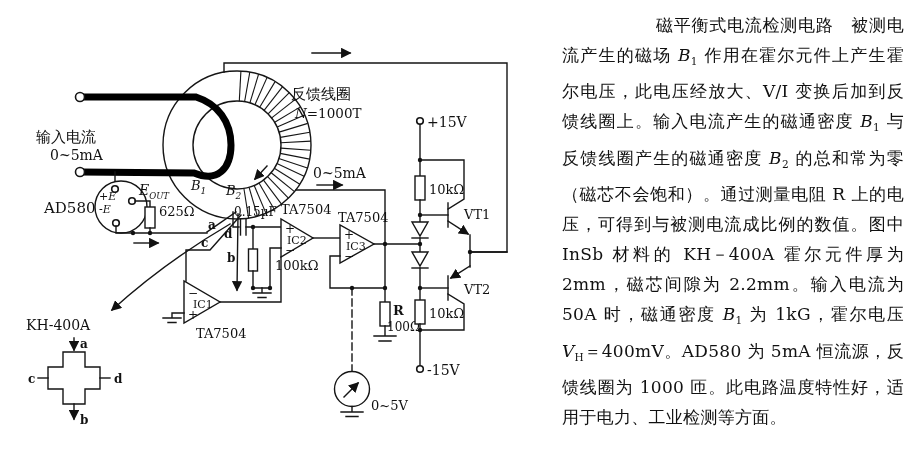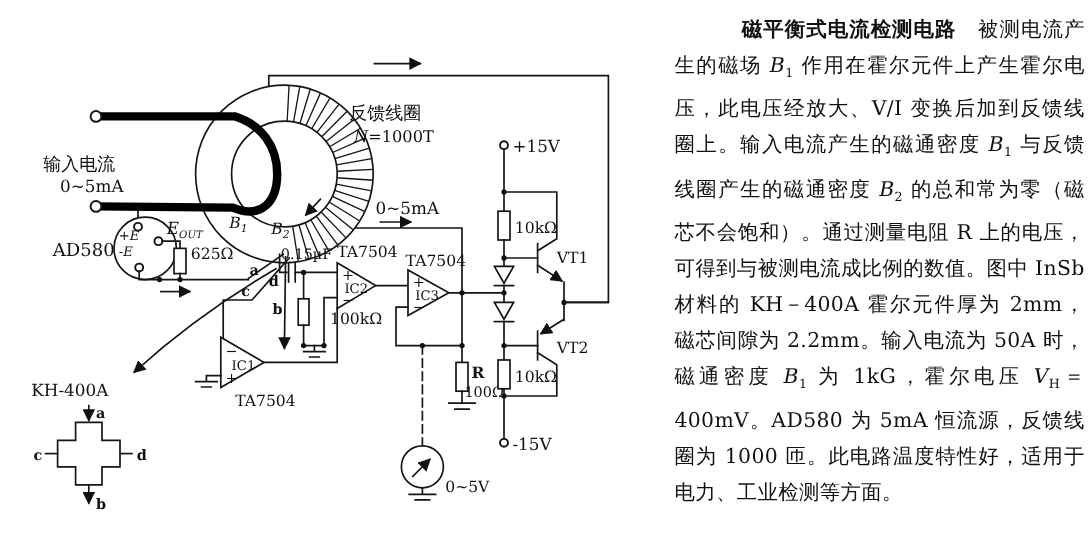--- a/index.html
+++ b/index.html
@@ -24,21 +24,21 @@
   #wmark .brand{position:absolute;left:0;top:0;font:bold italic 47px "DejaVu Serif",serif;
                 color:rgba(222,85,85,.55);letter-spacing:2px;}
   #wmark .site{position:absolute;left:120px;top:5px;font:bold 15px "DejaVu Sans",sans-serif;
                color:rgba(228,105,105,.65);}
   #wmark .dcom{position:absolute;left:112px;top:24px;font:bold italic 27px "DejaVu Serif",serif;
                color:rgba(228,105,105,.5);}
   
   #article{position:absolute;left:562px;top:10px;width:342px;}
   #article p{margin:0;font-size:17px;line-height:30px;text-align:justify;
              text-indent:3.3em;letter-spacing:.3px;}
-  #article b{font-weight:bold;}
+  #article b{font-weight:normal;margin-left:38px;}
   #article i{font-style:italic;}
   #article sub{font-size:.62em;}
 </style>
 </head>
 <body>
 
 <div id="page">
 
   <svg id="schem" width="562" height="457" viewBox="0 0 562 457">
     <defs>

